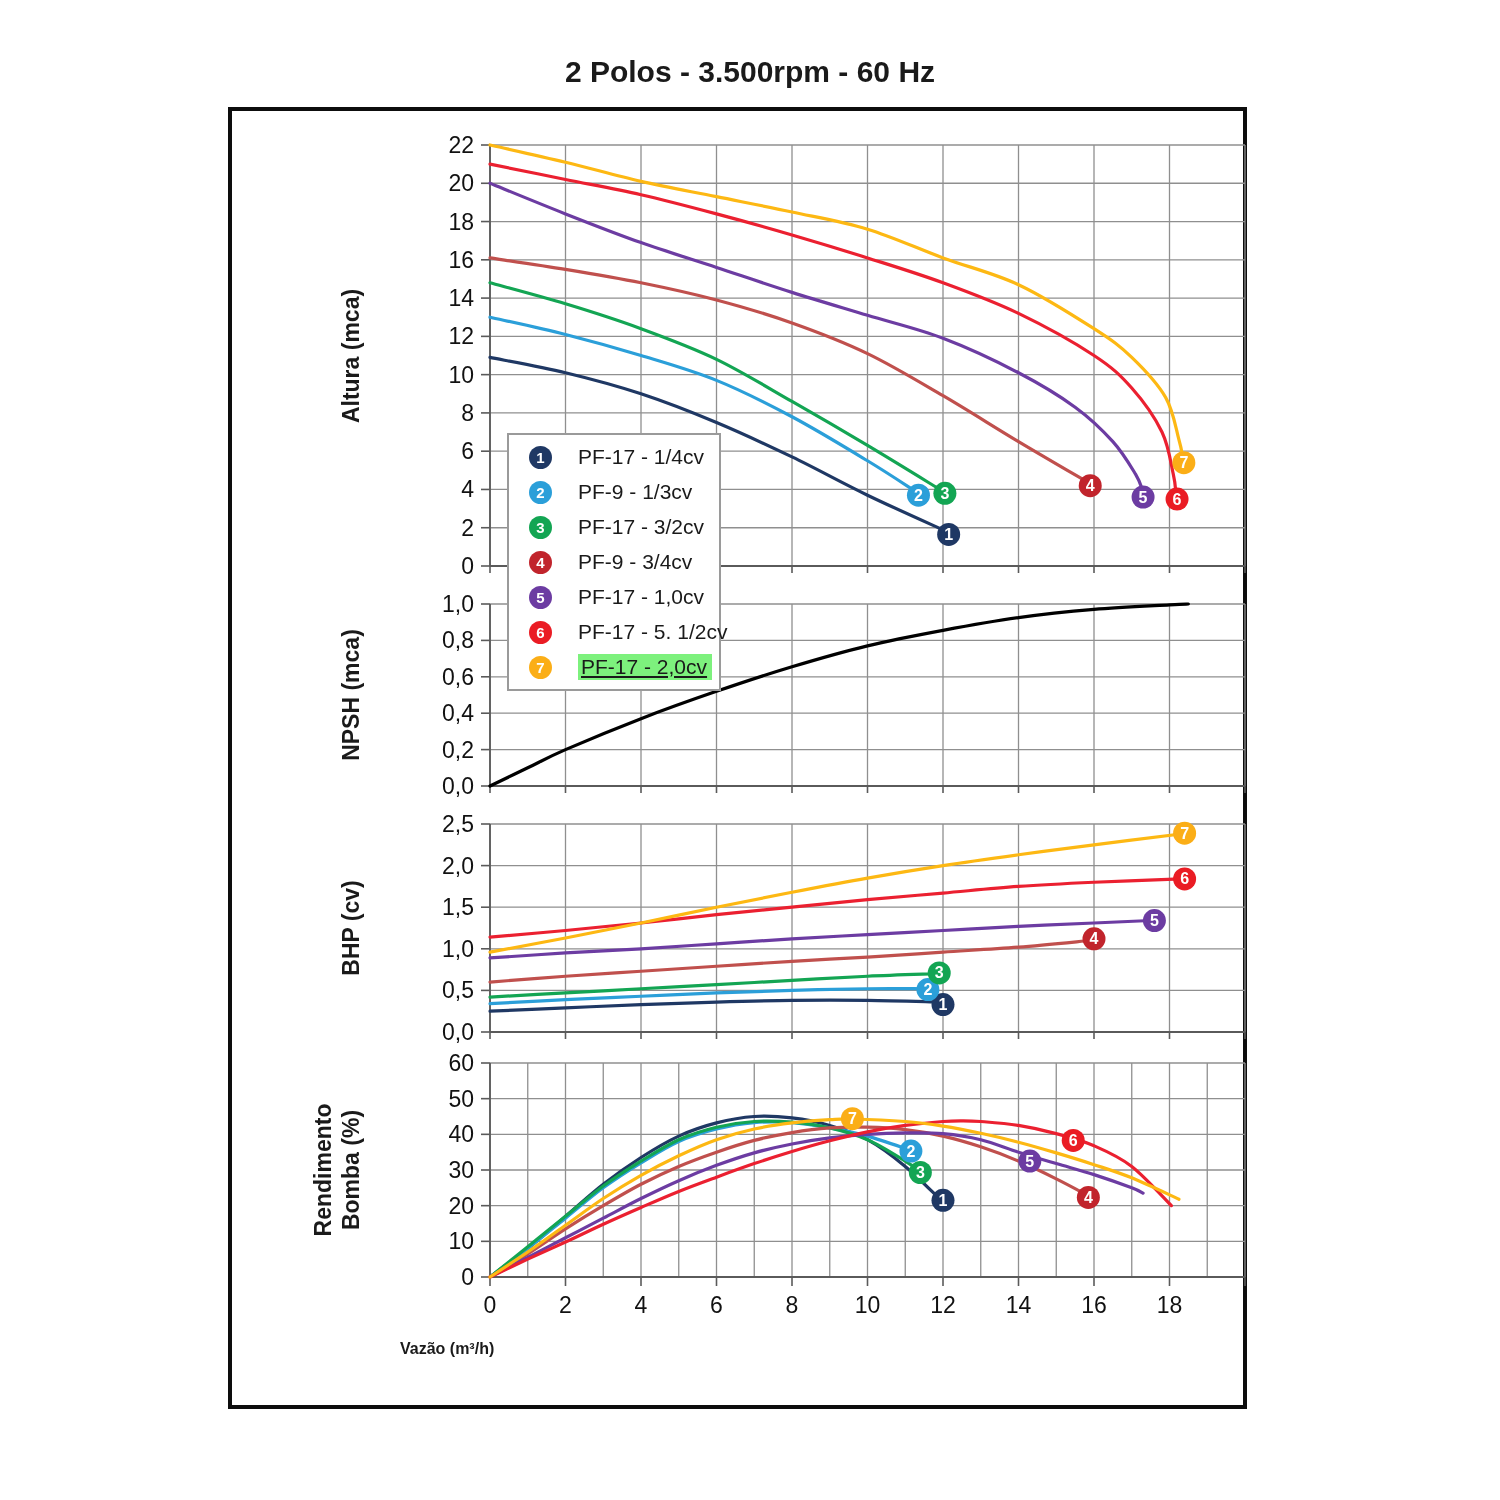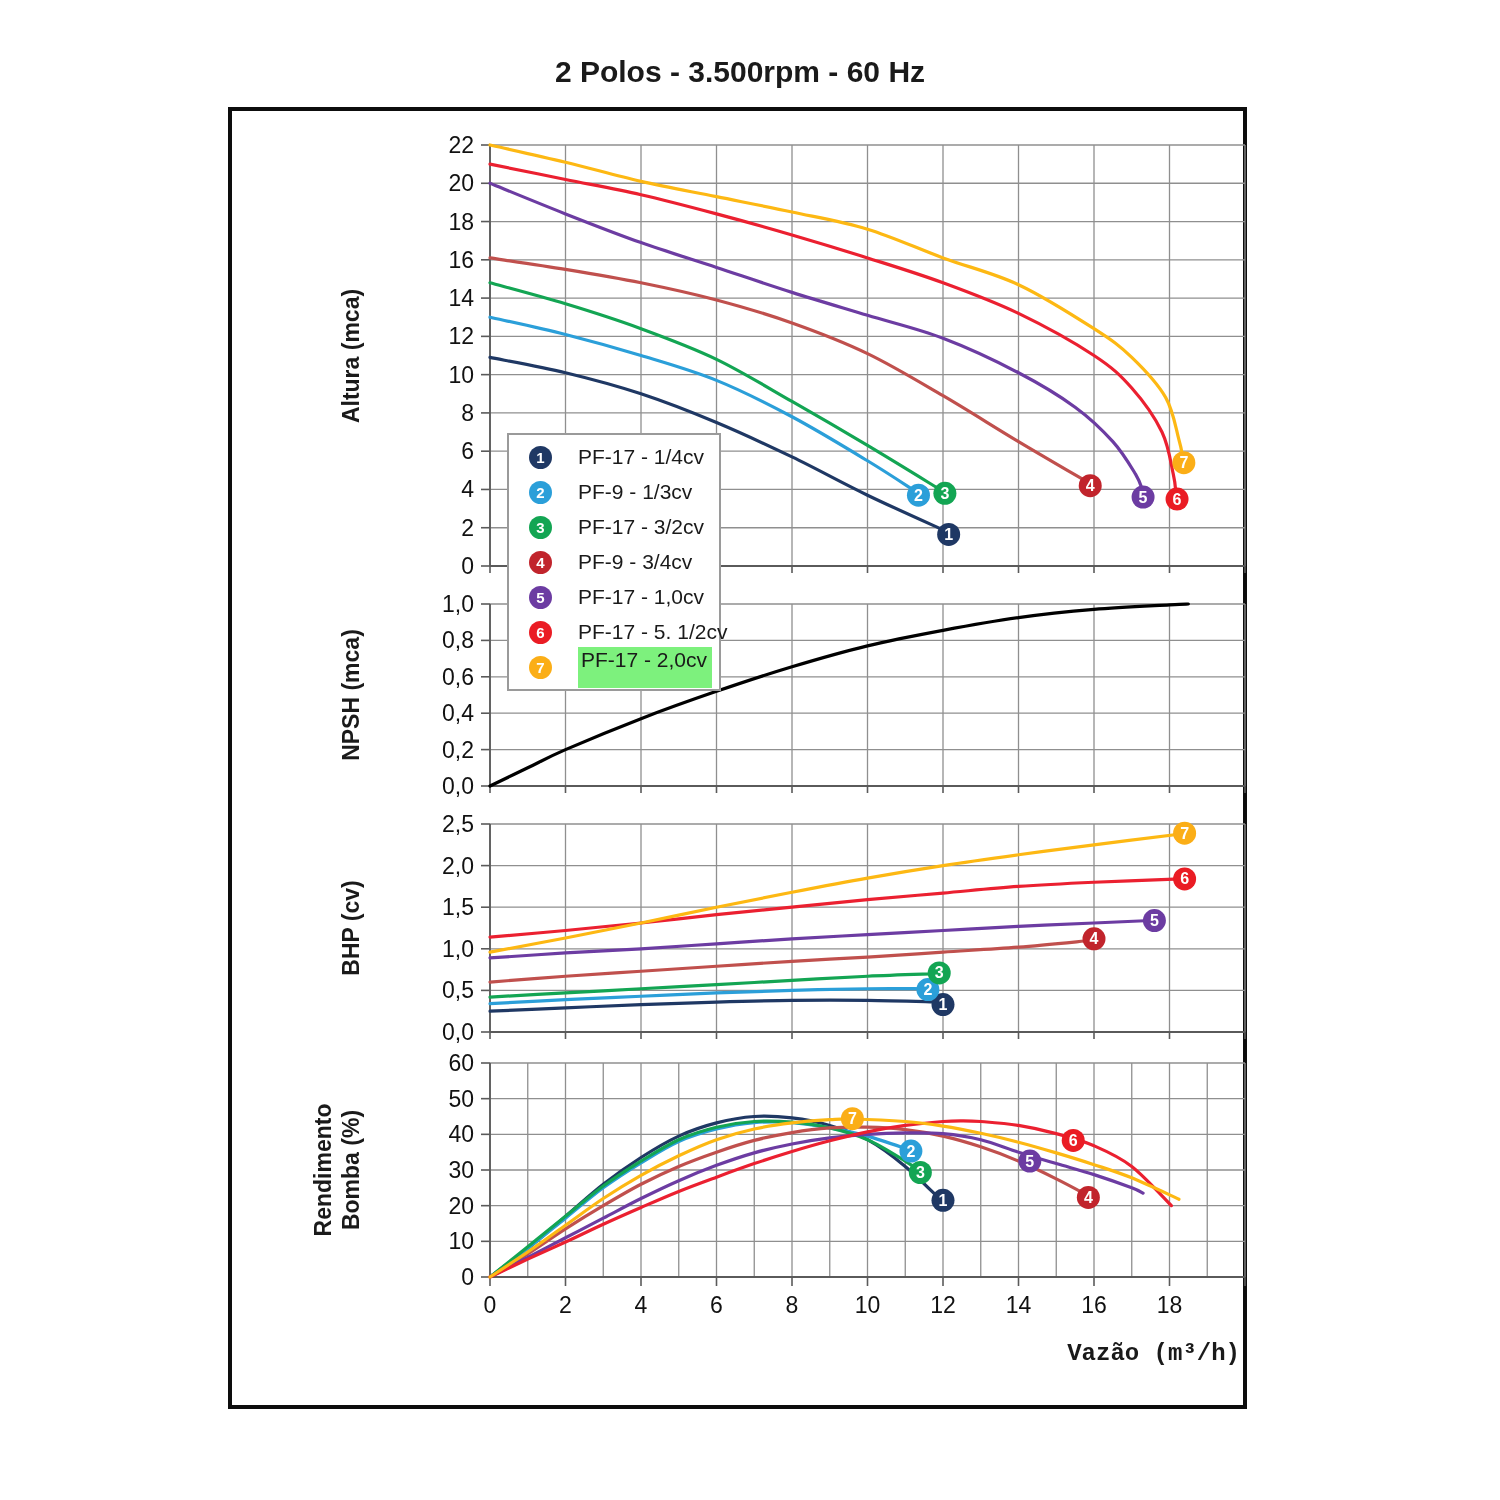--- a/index.html
+++ b/index.html
@@ -1,36 +1,36 @@
 <!DOCTYPE html>
 <html><head>
 <meta charset="utf-8">
 <style>
   html,body{margin:0;padding:0;background:#fff;}
   .stage{position:relative;width:1500px;height:1500px;background:#fff;overflow:hidden;
          font-family:"Liberation Sans", sans-serif;color:#1a1a1a;}
-  .title{position:absolute;left:230px;top:55px;width:1020px;text-align:center;
+  .title{position:absolute;left:240px;top:55px;width:1020px;text-align:center;
          font-size:30px;font-weight:bold;letter-spacing:0px;}
   .frame{position:absolute;left:228px;top:107px;width:1011px;height:1294px;
          border:4px solid #0d0d0d;}
   svg.canvas{position:absolute;left:0;top:0;}
   .ylab{position:absolute;width:300px;height:30px;text-align:center;font-weight:bold;
         font-size:23px;transform:rotate(-90deg);line-height:28px;}
   .ylab2{position:absolute;width:300px;height:58px;text-align:center;font-weight:bold;
         font-size:23px;transform:rotate(-90deg);line-height:28px;}
-  .xlab{position:absolute;left:400px;top:1340px;width:840px;text-align:right;
-        font-weight:bold;font-size:24px;font-family:Liberation Mono, monospace;}
+  .xlab{position:absolute;left:400px;top:1340px;width:840px;text-align:left;
+        font-weight:bold;font-size:16px;}
   .legend{position:absolute;left:507px;top:433px;width:214px;height:258px;
           background:#fff;border:2px solid #9a9a9a;box-sizing:border-box;
           display:flex;flex-direction:column;justify-content:center;z-index:5;}
   .lrow{display:flex;align-items:center;height:35px;padding-left:20px;}
   .lnum{width:23px;height:23px;border-radius:50%;color:#fff;font-size:15px;font-weight:bold;
         display:flex;align-items:center;justify-content:center;flex:0 0 auto;}
   .llab{margin-left:26px;font-size:21px;white-space:nowrap;}
-  .llab.hl{background:#7DF17D;padding:1px 5px 16px 3px;}
+  .llab.hl{background:#7DF17D;padding:1px 5px 1px 3px;text-decoration:underline;}
 </style>
 </head>
 <body>
 
 <div class="stage">
   <div class="title">2 Polos - 3.500rpm - 60 Hz</div>
   <div class="frame"></div>
 
   <svg id="canvas" class="canvas" width="1500" height="1500" viewBox="0 0 1500 1500">
       <line x1="490" y1="145" x2="490" y2="566" stroke="#8f8f8f" stroke-width="1.3"></line>

